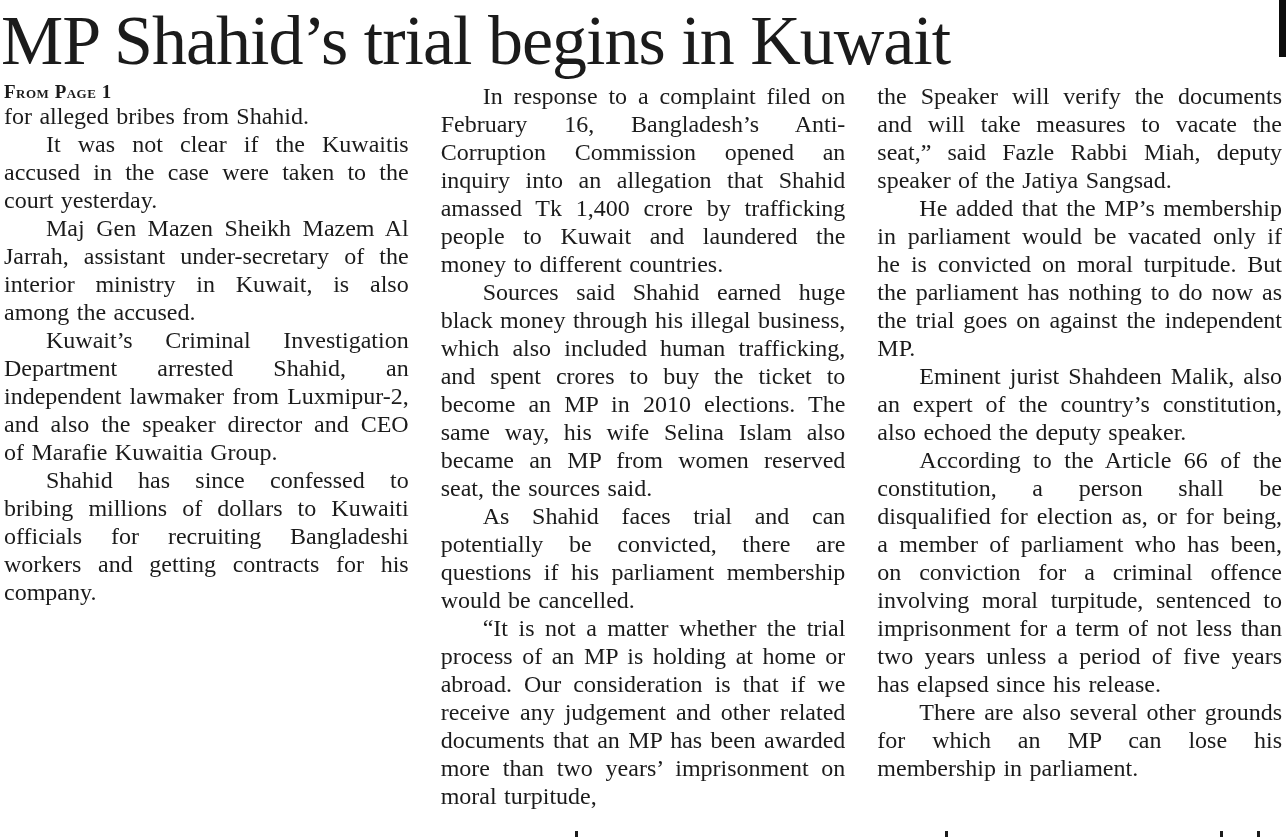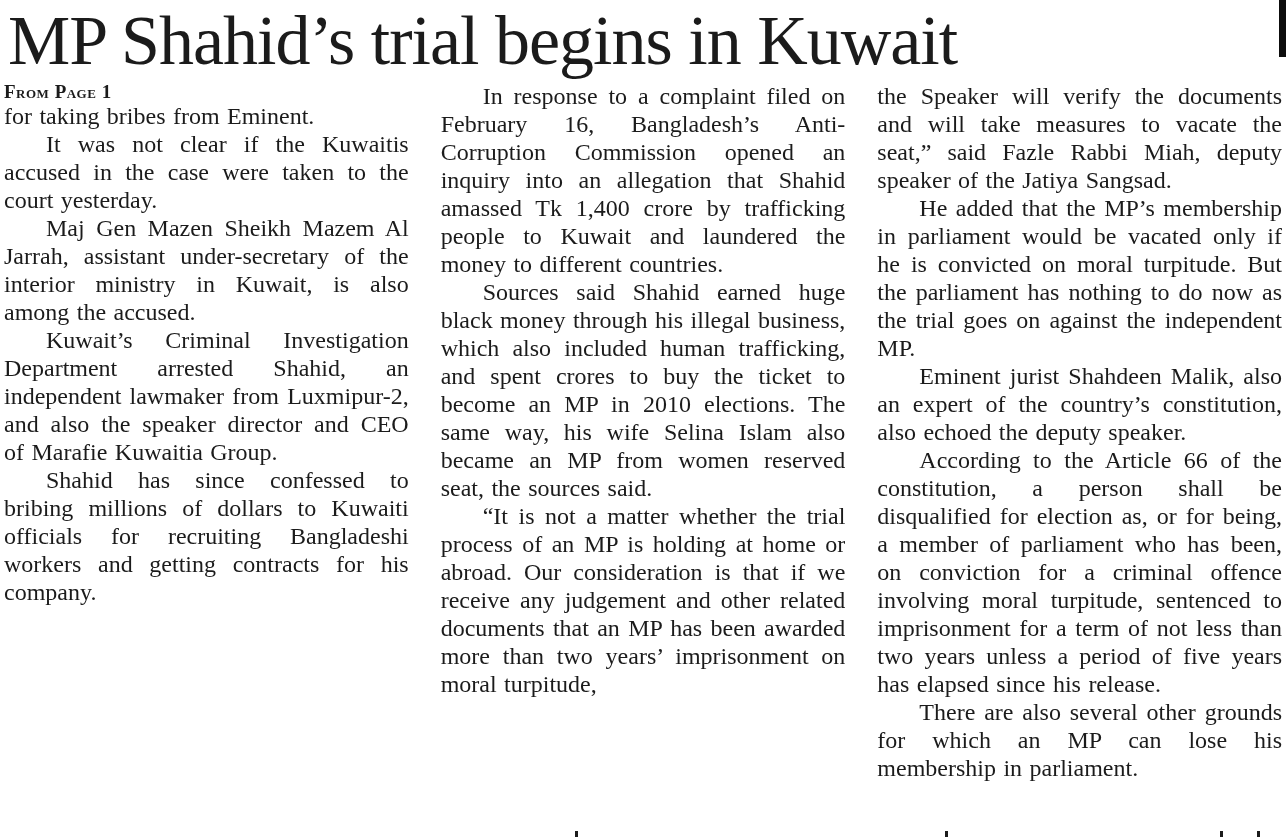--- a/index.html
+++ b/index.html
@@ -11,21 +11,21 @@
     position: relative;
     width: 1286px;
     height: 837px;
     overflow: hidden;
     background: #ffffff;
     color: #1b1b1b;
     font-family: "Liberation Serif", "DejaVu Serif", serif;
   }
   .headline {
     margin: 0;
-    padding: 4px 0 0 8px;
+    padding: 4px 0 0 1px;
     font-size: 70px;
     line-height: 74px;
     font-weight: normal;
     letter-spacing: -1px;
     white-space: nowrap;
   }
   .columns {
     display: flex;
     gap: 32px;
     padding: 4px 4px 0 4px;
@@ -81,30 +81,31 @@
 <div class="page">
 
   <div class="corner-bar"></div>
 
   <h1 class="headline">MP Shahid’s trial begins in Kuwait</h1>
 
   <div class="columns">
 
     <div class="col">
       <div class="kicker">From Page 1</div>
-      <p class="flush">for taking bribes from Eminent.</p>
+      <p class="flush">for alleged bribes from Shahid.</p>
       <p>It was not clear if the Kuwaitis accused in the case were taken to the court yesterday.</p>
       <p>Maj Gen Mazen Sheikh Mazem Al Jarrah, assistant under-secretary of the interior ministry in Kuwait, is also among the accused.</p>
       <p>Kuwait’s Criminal Investigation Department arrested Shahid, an independent lawmaker from Luxmipur-2, and also the speaker director and CEO of Marafie Kuwaitia Group.</p>
       <p>Shahid has since confessed to bribing millions of dollars to Kuwaiti officials for recruiting Bangladeshi workers and getting contracts for his company.</p>
     </div>
 
     <div class="col">
       <p>In response to a complaint filed on February 16, Bangladesh’s Anti-Corruption Commission opened an inquiry into an allegation that Shahid amassed Tk 1,400 crore by trafficking people to Kuwait and laundered the money to different countries.</p>
       <p>Sources said Shahid earned huge black money through his illegal business, which also included human trafficking, and spent crores to buy the ticket to become an MP in 2010 elections. The same way, his wife Selina Islam also became an MP from women reserved seat, the sources said.</p>
+      <p>As Shahid faces trial and can potentially be convicted, there are questions if his parliament membership would be cancelled.</p>
       <p>“It is not a matter whether the trial process of an MP is holding at home or abroad. Our consideration is that if we receive any judgement and other related documents that an MP has been awarded more than two years’ imprisonment on moral turpitude,</p>
     </div>
 
     <div class="col">
       <p class="flush">the Speaker will verify the documents and will take measures to vacate the seat,” said Fazle Rabbi Miah, deputy speaker of the Jatiya Sangsad.</p>
       <p>He added that the MP’s membership in parliament would be vacated only if he is convicted on moral turpitude. But the parliament has nothing to do now as the trial goes on against the independent MP.</p>
       <p>Eminent jurist Shahdeen Malik, also an expert of the country’s constitution, also echoed the deputy speaker.</p>
       <p>According to the Article 66 of the constitution, a person shall be disqualified for election as, or for being, a member of parliament who has been, on conviction for a criminal offence involving moral turpitude, sentenced to imprisonment for a term of not less than two years unless a period of five years has elapsed since his release.</p>
       <p>There are also several other grounds for which an MP can lose his membership in parliament.</p>
     </div>

